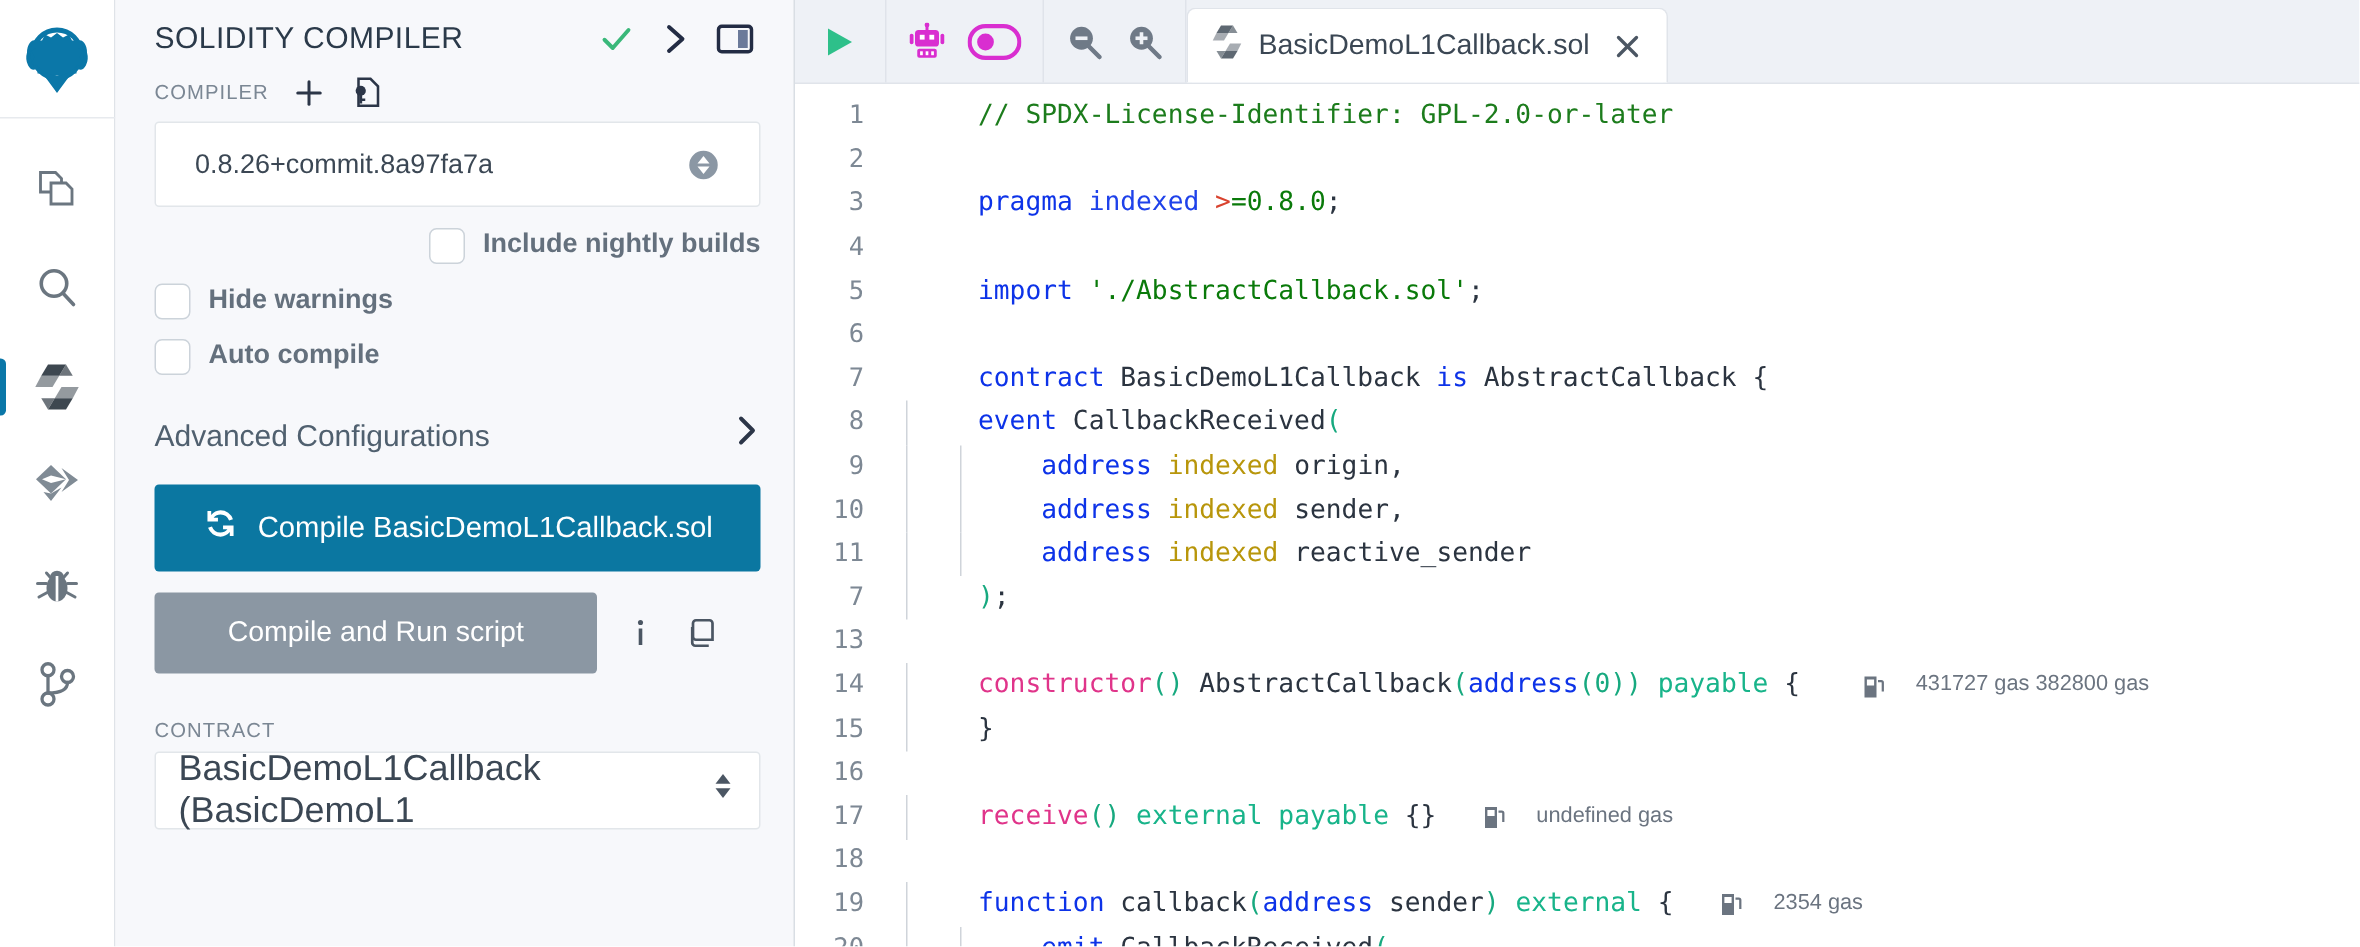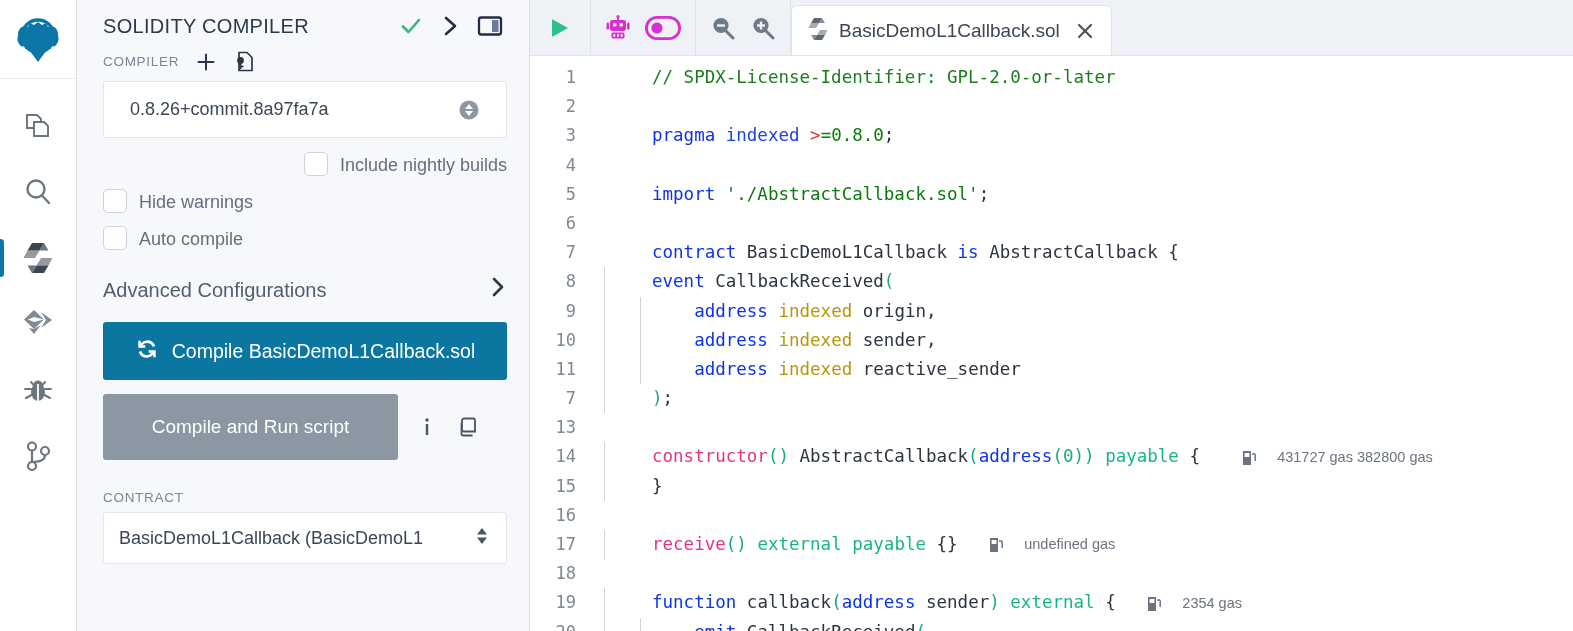--- a/index.html
+++ b/index.html
@@ -52,21 +52,21 @@
 
   .sel-wrap{margin:4px 22px 0 26px;position:relative;}
   .sel{
     width:100%;height:57px;box-sizing:border-box;
     background:#fff;border:1px solid #e2e6ea;border-radius:3px;
     display:flex;align-items:center;padding:0 26px;
     font-size:18px;color:#3b4754;cursor:pointer;
   }
   .sel .spin{margin-left:auto;display:flex;align-items:center;}
 
-  .chk-row{display:flex;align-items:flex-end;gap:12px;}
+  .chk-row{display:flex;align-items:flex-start;gap:12px;font-weight:bold;}
   .chk-row.right{justify-content:flex-end;padding:14px 22px 0 0;}
   .chk-row.left{padding:13px 0 0 26px;}
   .chk{
     width:24px;height:24px;border:1px solid #ccd3da;border-radius:5px;background:#fff;
     box-sizing:border-box;cursor:pointer;flex:0 0 24px;
   }
   .chk-lbl{font-size:18px;color:#64707d;}
 
   .adv{
     display:flex;align-items:flex-end;justify-content:space-between;
@@ -74,32 +74,32 @@
   }
   .adv-txt{font-size:20px;color:#50606f;}
 
   .btn-compile{
     margin:20px 22px 0 26px;height:58px;background:#0b77a1;border-radius:3px;
     display:flex;align-items:center;justify-content:center;gap:13px;
     color:#fff;font-size:19.5px;cursor:pointer;
   }
   .run-row{display:flex;align-items:center;gap:0;margin:14px 22px 0 26px;}
   .btn-run{
-    width:295px;height:66px;background:#8b97a3;border-radius:3px;
+    width:295px;height:54px;background:#8b97a3;border-radius:3px;
     display:flex;align-items:center;justify-content:center;
     color:#fff;font-size:19px;cursor:pointer;
   }
   .run-ic{display:flex;align-items:center;justify-content:center;width:32px;margin-left:13px;cursor:pointer;}
   .run-ic.second{margin-left:10px;}
 
   .contract-lbl{font-size:13.5px;letter-spacing:.7px;color:#7b8794;margin:30px 0 7px 26px;}
   .contract-sel{
     margin:0 22px 0 26px;height:52px;box-sizing:border-box;
     background:#fff;border:1px solid #e2e6ea;border-radius:3px;
-    display:flex;align-items:center;padding:0 15px;font-size:18px;color:#3b4754;cursor:pointer;justify-content:flex-end;
+    display:flex;align-items:center;padding:0 15px;font-size:24px;color:#3b4754;cursor:pointer;justify-content:flex-end;
   }
   .contract-sel .spin{margin-left:auto;}
 
   
   .editor{flex:1 1 auto;height:631px;background:#fff;display:flex;flex-direction:column;min-width:0;}
   .etoolbar{
     height:56px;flex:0 0 56px;background:#eef1f6;display:flex;align-items:stretch;
     border-bottom:1px solid #e0e4ea;box-sizing:border-box;
   }
   .tb-group{display:flex;align-items:center;padding:0 14px;border-right:1px solid #dfe3ea;gap:14px;}

